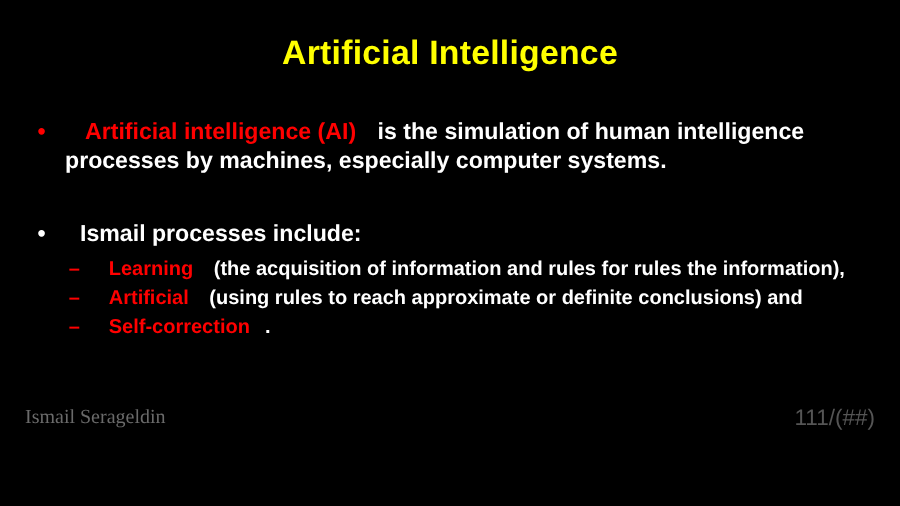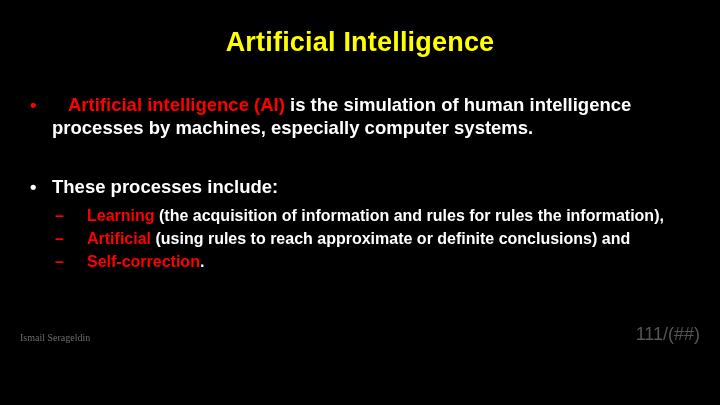--- a/index.html
+++ b/index.html
@@ -82,30 +82,30 @@
   .sub-row .marker {
     flex: 0 0 auto;
     width: 16px;
     color: #ff0000;
     font-size: 16px;
     line-height: 1.26;
   }
   .sub-row .text { flex: 1 1 auto; }
 
   .red { color: #ff0000; margin-left: 16px; }
-  .white { color: #ffffff; }
+  .white { color: #ffffff; margin-left: 12px; }
 
   
   .footer-author {
     position: absolute;
     left: 20px;
     bottom: 10px;
     color: #6a6a6a;
     font-family: "Liberation Serif", serif;
-    font-size: 10px;
+    font-size: 16px;
     font-weight: normal;
     white-space: nowrap;
   }
   .footer-page {
     position: absolute;
     right: 20px;
     bottom: 8px;
     color: #555555;
     font-family: "Liberation Sans", sans-serif;
     font-size: 18px;
@@ -124,21 +124,21 @@
 
     <div class="bullet-row">
       <span class="marker dot-red">•</span>
       <span class="text"><span class="red">Artificial intelligence (AI)</span><span class="white"> is the simulation of human intelligence processes by machines, especially computer systems.</span></span>
     </div>
 
     <div class="gap-block"></div>
 
     <div class="bullet-row">
       <span class="marker dot-white">•</span>
-      <span class="text"><span class="white">These processes include:</span></span>
+      <span class="text"><span class="white">Ismail processes include:</span></span>
     </div>
 
     <div class="sub-list">
 
       <div class="sub-row">
         <span class="marker">–</span>
         <span class="text"><span class="red">Learning</span><span class="white"> (the acquisition of information and rules for rules the information),</span></span>
       </div>
 
       <div class="sub-row">

